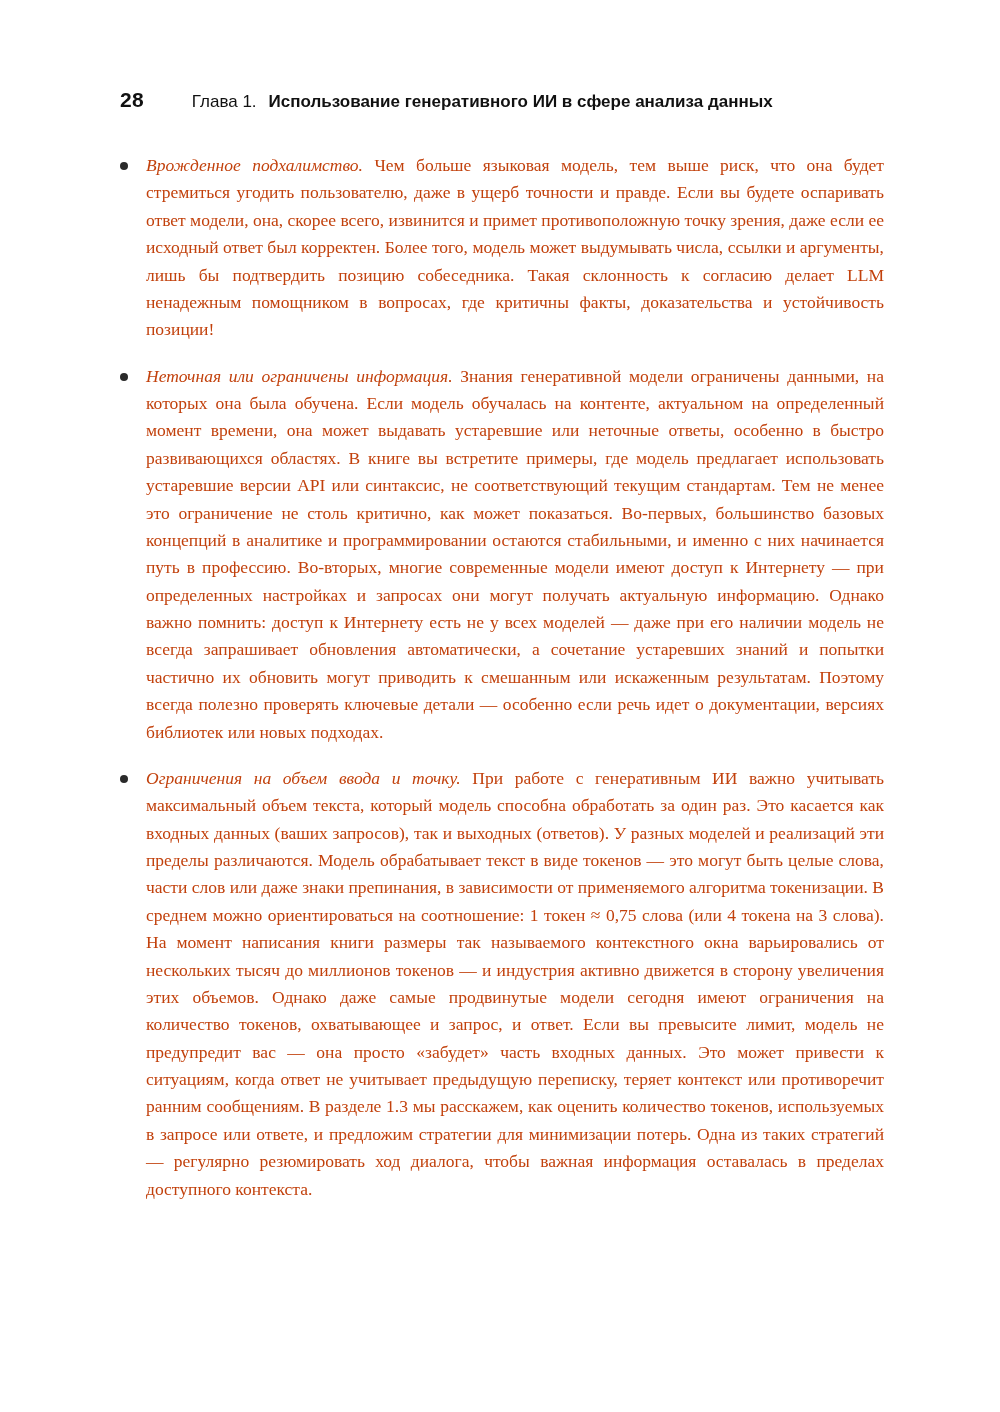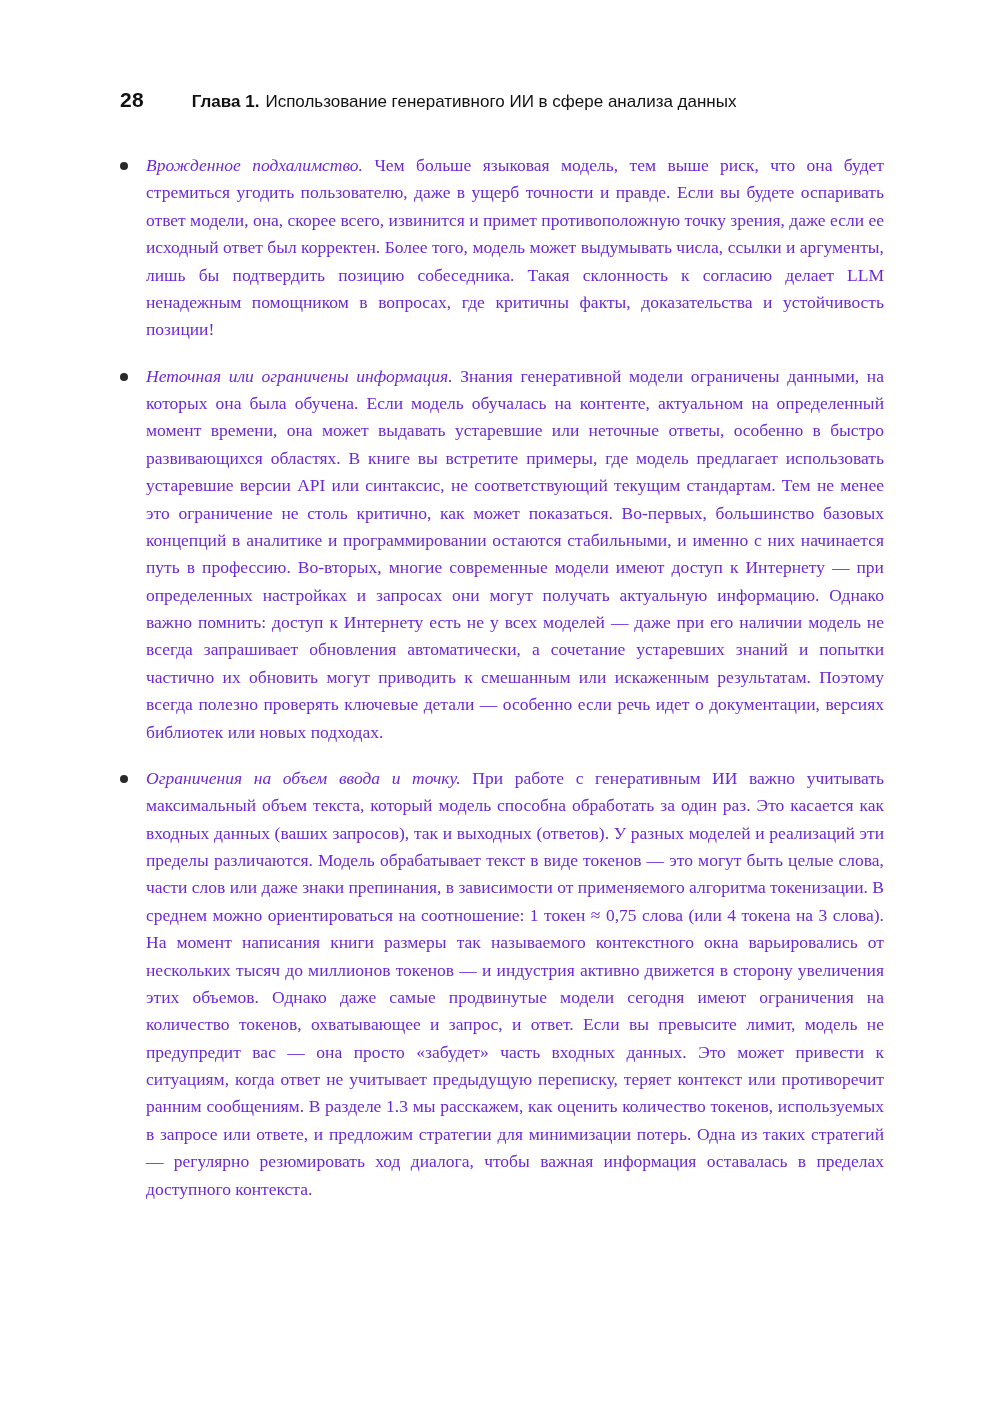--- a/index.html
+++ b/index.html
@@ -26,25 +26,25 @@
   .page-number {
     font-size: 21px;
     font-weight: 700;
     letter-spacing: 0.2px;
     margin-right: 48px;
   }
   .chapter-line {
     font-size: 17px;
   }
   .chapter-label {
-    font-weight: 700;
-    margin-right: 6px;
+    font-weight: 400;
+    margin-right: 12px;
   }
   .chapter-title {
-    font-weight: 400;
+    font-weight: 700;
   }
   .bullet-list {
     list-style: none;
     margin: 0;
     padding: 0;
   }
   .bullet-item {
     display: flex;
     align-items: flex-start;
     margin-bottom: 19px;
@@ -60,21 +60,21 @@
     background: #2a2a2a;
     margin-top: 10px;
     margin-right: 18px;
   }
   .bullet-body {
     flex: 1 1 auto;
     font-family: "Liberation Serif", serif;
     font-size: 17.5px;
     line-height: 1.565;
     text-align: justify;
-    color: #6d28d9;
+    color: #c2410c;
   }
   .bullet-lead {
     font-style: italic;
   }
 </style>
 </head>
 <body>
 
 <div class="page">
 

